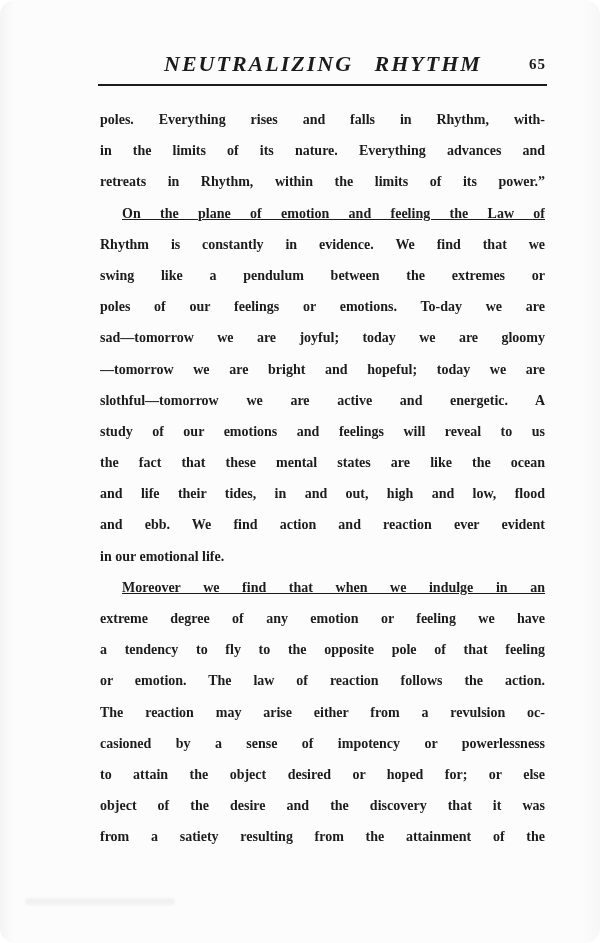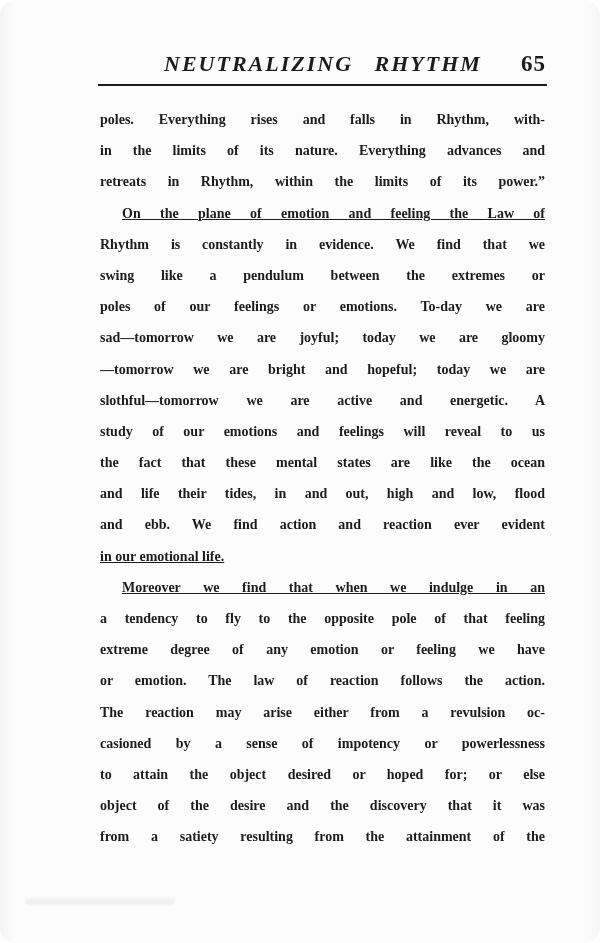--- a/index.html
+++ b/index.html
@@ -39,21 +39,21 @@
     font-size: 22px;
     letter-spacing: 2px;
     word-spacing: 14px;
     line-height: 32px;
     white-space: nowrap;
   }
   .page-number {
     position: absolute;
     right: 0;
     top: 0;
-    font-size: 23px;
+    font-size: 15px;
     font-weight: 600;
     line-height: 32px;
     letter-spacing: 1px;
     margin-left: 19px;
   }
   .header-rule {
     position: absolute;
     top: 84px;
     left: 98px;
     width: 449px;
@@ -76,21 +76,20 @@
     overflow: hidden;
     white-space: normal;
   }
   .line.indent {
     text-indent: 22px;
     text-decoration: underline;
   }
   .line.para-end {
     text-align: left;
     text-align-last: left;
-    text-decoration: underline;
   }
   .scan-smudge {
     position: absolute;
     left: 25px;
     top: 898px;
     width: 150px;
     height: 7px;
     background: rgba(60,60,60,0.06);
     border-radius: 4px;
     filter: blur(1px);
@@ -118,22 +117,22 @@
     <div class="line">poles of our feelings or emotions. To-day we are</div>
     <div class="line">sad—tomorrow we are joyful; today we are gloomy</div>
     <div class="line">—tomorrow we are bright and hopeful; today we are</div>
     <div class="line">slothful—tomorrow we are active and energetic. A</div>
     <div class="line">study of our emotions and feelings will reveal to us</div>
     <div class="line">the fact that these mental states are like the ocean</div>
     <div class="line">and life their tides, in and out, high and low, flood</div>
     <div class="line">and ebb. We find action and reaction ever evident</div>
     <div class="line para-end">in our emotional life.</div>
     <div class="line indent">Moreover we find that when we indulge in an</div>
+    <div class="line">extreme degree of any emotion or feeling we have</div>
     <div class="line">a tendency to fly to the opposite pole of that feeling</div>
-    <div class="line">extreme degree of any emotion or feeling we have</div>
     <div class="line">or emotion. The law of reaction follows the action.</div>
     <div class="line">The reaction may arise either from a revulsion oc-</div>
     <div class="line">casioned by a sense of impotency or powerlessness</div>
     <div class="line">to attain the object desired or hoped for; or else</div>
     <div class="line">object of the desire and the discovery that it was</div>
     <div class="line">from a satiety resulting from the attainment of the</div>
   </div>
 
   <div class="scan-smudge"></div>
 

